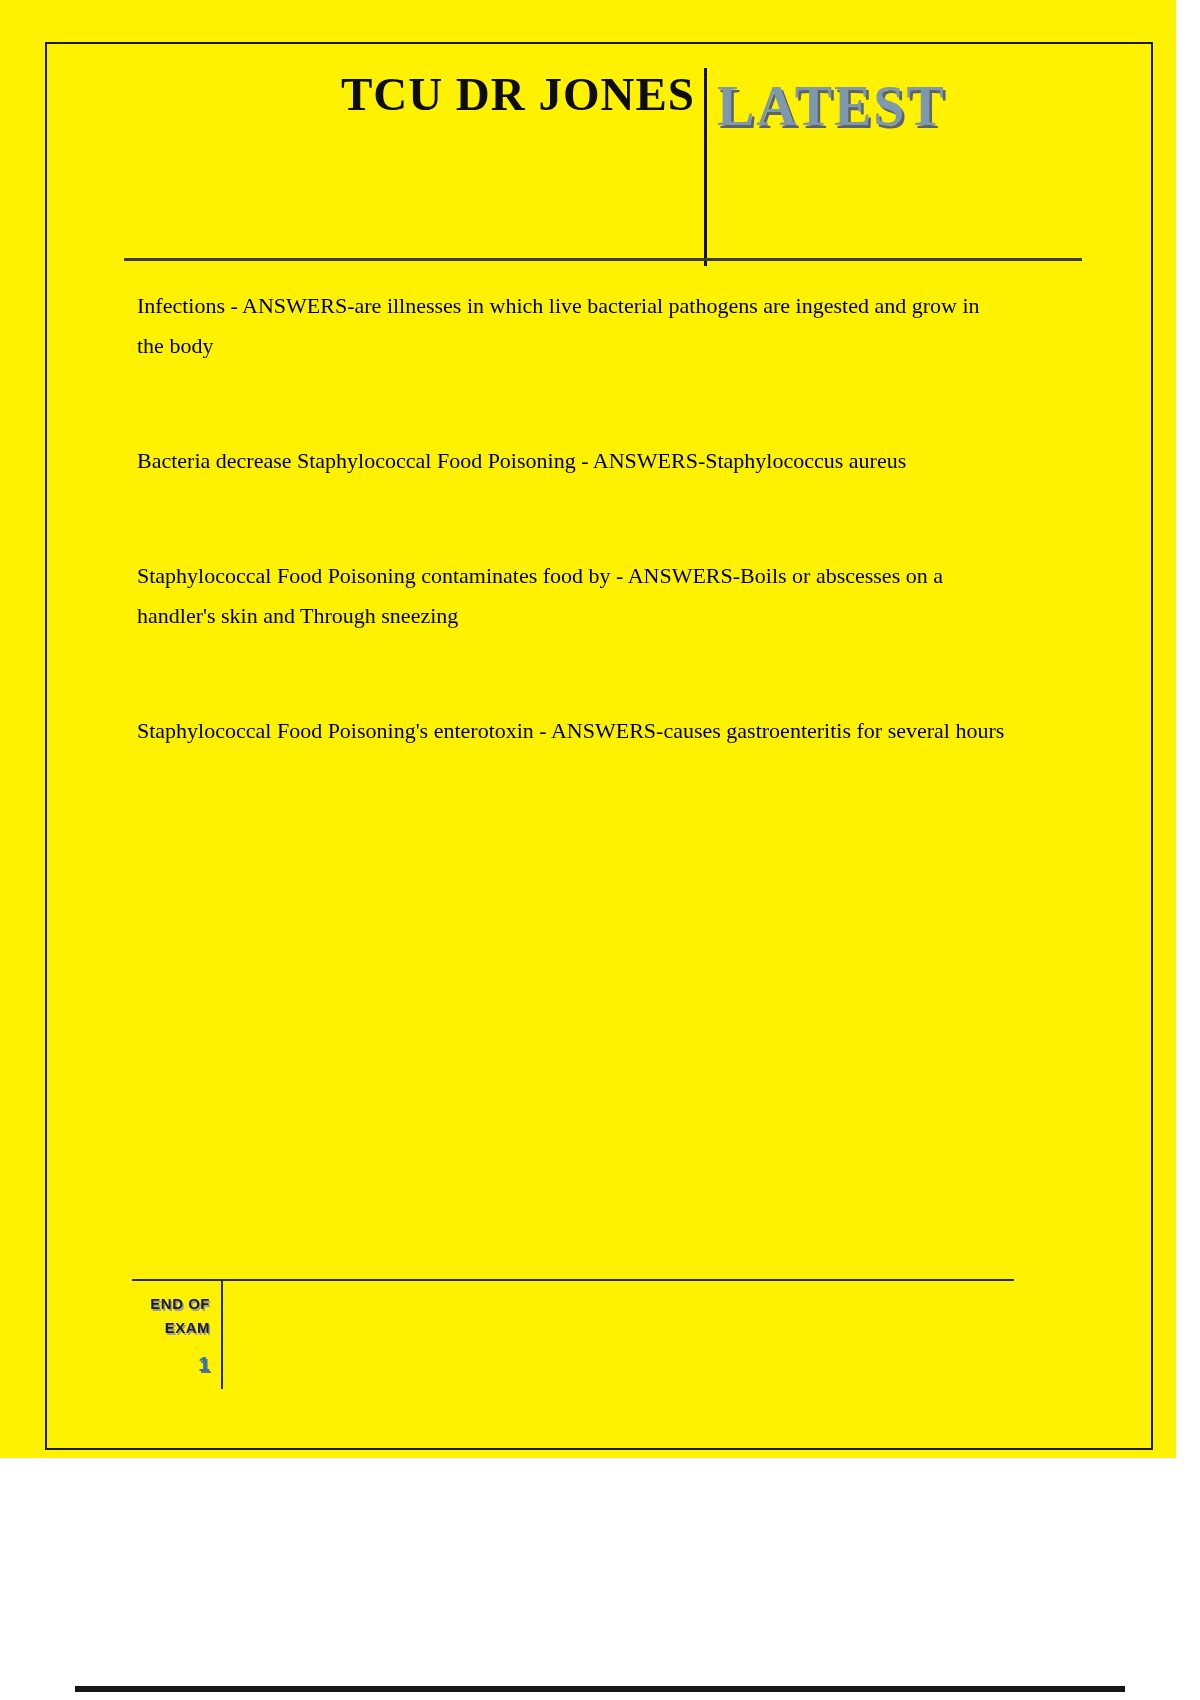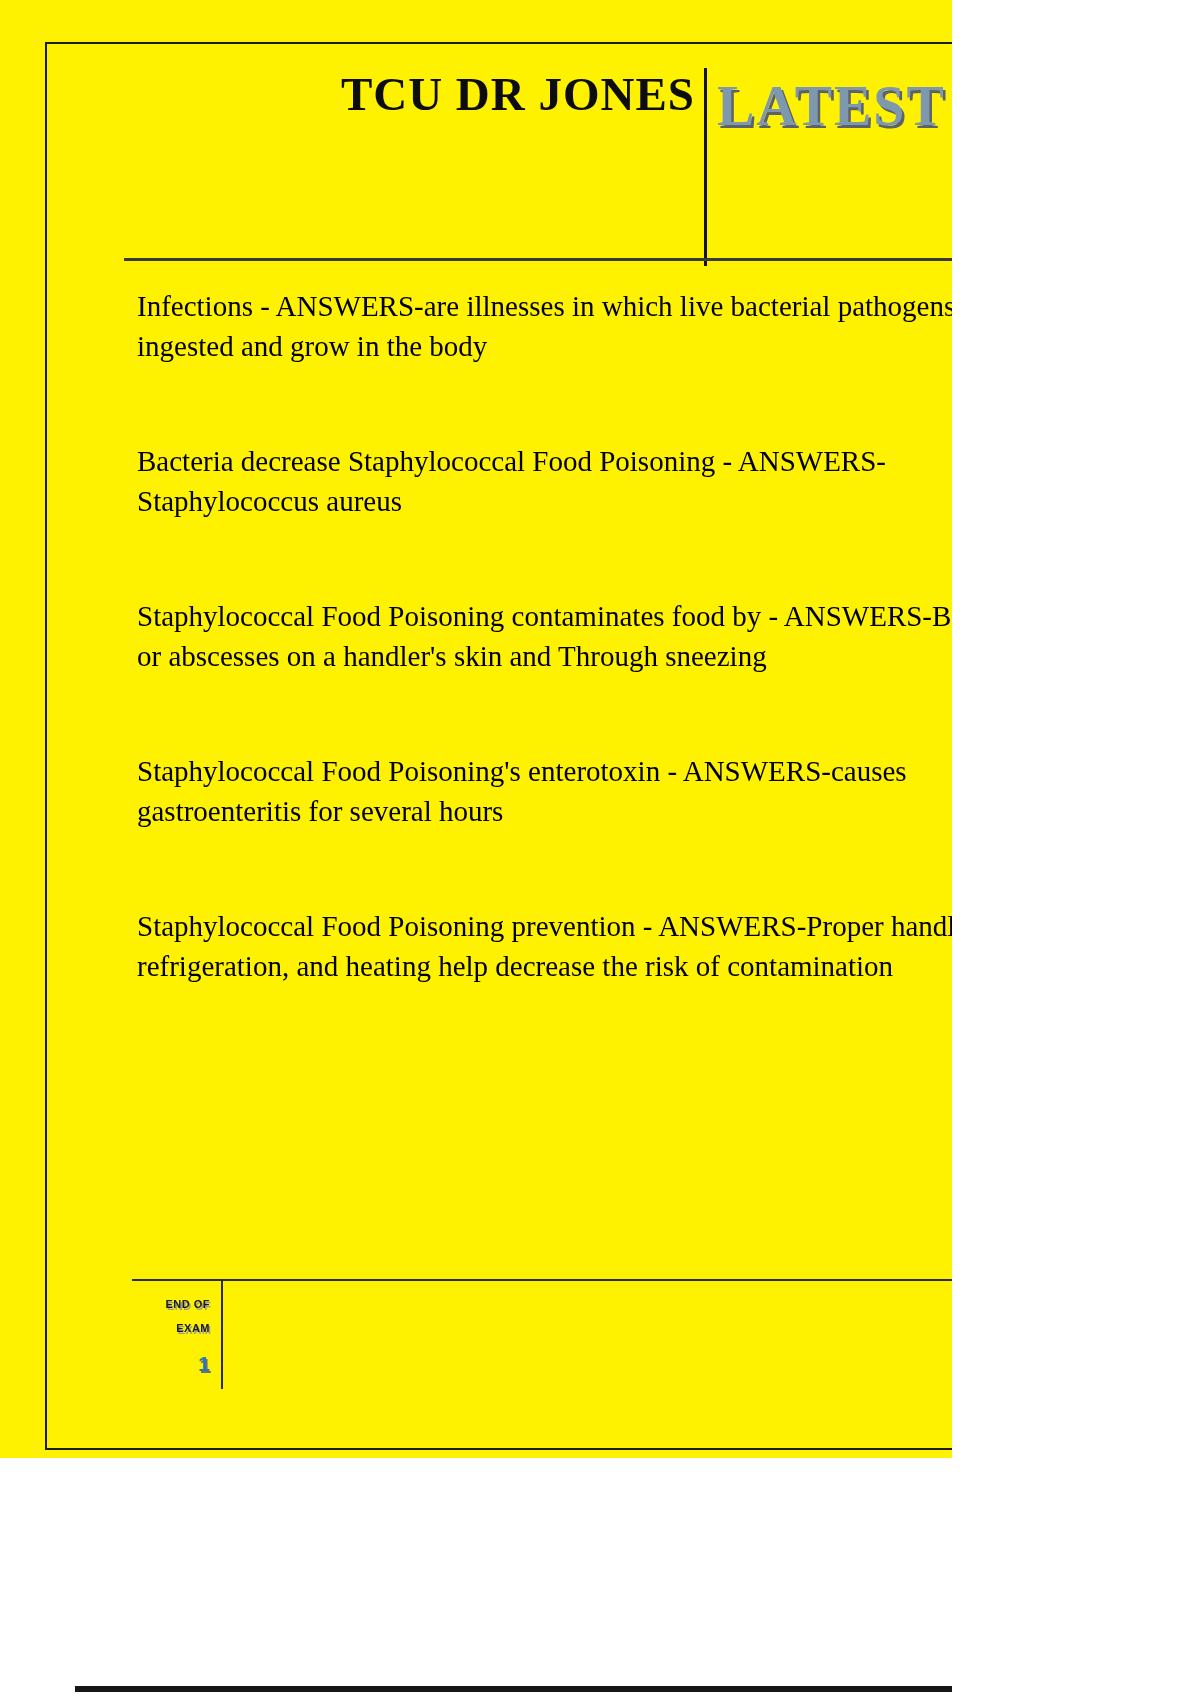--- a/index.html
+++ b/index.html
@@ -3,21 +3,21 @@
 <meta charset="utf-8">
 <style>
   html, body {
     margin: 0;
     padding: 0;
     background: #ffffff;
     font-family: "Liberation Serif", serif;
   }
   .screenshot {
     position: relative;
-    width: 952px;
+    width: 1176px;
     height: 1700px;
     background: #ffffff;
     overflow: hidden;
   }
   
   .sheet {
     position: absolute;
     left: 0; top: 0;
     width: 1200px;
     height: 1458px;
@@ -70,21 +70,21 @@
   }
   
   .content {
     position: absolute;
     left: 90px; top: 242px;
     width: 878px;
   }
   .content p {
     margin: 0 8px 75px 0;
     font-family: "Liberation Serif", serif;
-    font-size: 29px;
+    font-size: 22px;
     line-height: 40px;
     color: #000000;
   }
   
   .footer-rule {
     position: absolute;
     left: 85px; top: 1235px;
     width: 882px; height: 2px;
     background: #2b2b2b;
   }
@@ -94,21 +94,21 @@
     width: 2px; height: 110px;
     background: #2b2b2b;
   }
   .end-of-page {
     position: absolute;
     left: 50px; top: 1248px;
     width: 113px;
     text-align: right;
     font-family: "Liberation Sans", sans-serif;
     font-weight: bold;
-    font-size: 11px;
+    font-size: 15px;
     line-height: 24px;
     letter-spacing: 0.5px;
     color: #1a1a1a;
     text-shadow: 1.5px 1.5px 0 #9b9b9b;
   }
   .page-number {
     position: absolute;
     left: 138px; top: 1308px;
     width: 25px;
     text-align: right;
@@ -142,21 +142,20 @@
 
       <div class="latest-badge">LATEST</div>
 
       <div class="title-rule"></div>
 
       <div class="content">
         <p>Infections - ANSWERS-are illnesses in which live bacterial pathogens are ingested and grow in the body</p>
         <p>Bacteria decrease Staphylococcal Food Poisoning - ANSWERS-Staphylococcus aureus</p>
         <p>Staphylococcal Food Poisoning contaminates food by - ANSWERS-Boils or abscesses on a handler's skin and Through sneezing</p>
         <p>Staphylococcal Food Poisoning's enterotoxin - ANSWERS-causes gastroenteritis for several hours</p>
-        <p>Staphylococcal Food Poisoning prevention - ANSWERS-Proper handling, refrigeration, and heating help decrease the risk of contamination</p>
       </div>
 
       <div class="footer-rule"></div>
       <div class="footer-vline"></div>
 
       <div class="end-of-page">
         <div>END OF</div>
         <div>EXAM</div>
       </div>
 

